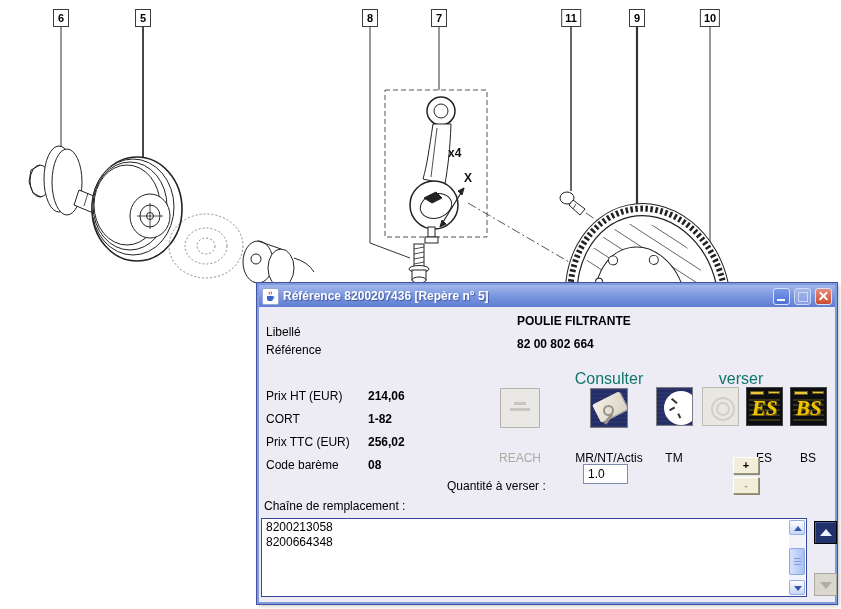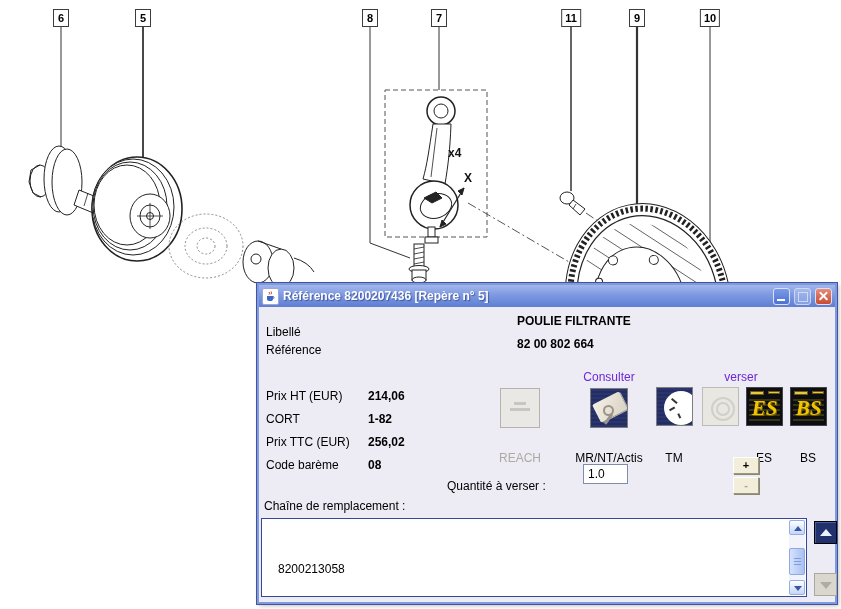--- a/index.html
+++ b/index.html
@@ -30,21 +30,21 @@
   .winbtn.max{background:linear-gradient(to bottom,#A9BCEC,#8CA4E4);opacity:.85;}
   .winbtn.max .sq{position:absolute;left:3px;top:3px;width:8px;height:8px;border:1px solid #DDE6FA;}
   .winbtn.close{background:linear-gradient(to bottom,#E78D7B,#C94B31);}
   .winbtn.close .x1,.winbtn.close .x2{position:absolute;left:2px;top:6px;width:11px;height:2.4px;background:#fff;border-radius:1px;}
   .winbtn.close .x1{transform:rotate(45deg);}
   .winbtn.close .x2{transform:rotate(-45deg);}
 
   .content{position:absolute;left:0;right:0;top:22px;bottom:0;}
   .lbl{position:absolute;font-size:12px;color:#000;white-space:nowrap;}
   .val{position:absolute;font-size:12px;font-weight:bold;color:#000;white-space:nowrap;}
-  .hdr{position:absolute;font-size:12px;color:#6d28d9;text-align:center;width:90px;}
+  .hdr{position:absolute;font-size:16px;color:#0f766e;text-align:center;width:90px;}
 
   
   .iconbtn{position:absolute;width:37px;height:39px;box-sizing:border-box;border:1px solid #7d7d7d;
            overflow:hidden;}
   .iconbtn.navy{background:repeating-linear-gradient(to bottom,#2A356F 0 2px,#232D62 2px 4px);}
   .cap{position:absolute;font-size:12px;color:#000;text-align:center;width:90px;white-space:nowrap;}
   .cap.gray{color:#ADAAA4;}
 
   .reachbtn{background:#EAE8E4;border:1px solid #B6B3AD;}
   .reachbtn .t1,.reachbtn .t2{position:absolute;left:50%;transform:translateX(-50%);height:3px;background:#C9C6BF;}
@@ -81,21 +81,21 @@
             background:#fff;font-family:"Liberation Sans",sans-serif;font-size:12px;padding:0 0 0 4px;}
   .pmbtn{position:absolute;width:26px;height:17px;box-sizing:border-box;background:#F3EED9;
          border:1px solid;border-color:#FFFFFF #9C987E #9C987E #FFFFFF;box-shadow:1px 1px 0 #8a8770;
          font-size:11px;font-weight:bold;text-align:center;line-height:14px;}
   .pmbtn.dis{color:#A8A494;}
 
   
   .chainlist{position:absolute;left:2px;top:211px;width:546px;height:79px;box-sizing:border-box;
              background:#fff;border:1px solid #35479B;}
   .rows{position:absolute;left:1px;top:1px;right:17px;bottom:1px;overflow:hidden;}
-  .lrow{height:15px;line-height:15px;padding-left:15px;font-size:12px;white-space:nowrap;margin-top:42px;}
+  .lrow{height:15px;line-height:15px;padding-left:3px;font-size:12px;white-space:nowrap;}
   .lrow.sel{background:#2E5FC5;color:#fff;}
   .vscroll{position:absolute;top:1px;right:1px;bottom:1px;width:16px;background:#F1F2FA;}
   .sbtn{position:absolute;left:0;width:16px;height:15px;box-sizing:border-box;
         background:linear-gradient(to bottom,#FDFEFF,#C6D6F8);border:1px solid #96AEE6;border-radius:2px;}
   .sbtn .tri-up{position:absolute;left:4px;top:5px;width:0;height:0;border-left:4px solid transparent;
         border-right:4px solid transparent;border-bottom:5px solid #3A57A5;}
   .sbtn .tri-dn{position:absolute;left:4px;top:5px;width:0;height:0;border-left:4px solid transparent;
         border-right:4px solid transparent;border-top:5px solid #3A57A5;}
   .sthumb{position:absolute;left:0;top:28px;width:16px;height:27px;box-sizing:border-box;border-radius:2px;
         background:linear-gradient(to right,#D6E2FC,#A8C0F2);border:1px solid #8FA8E0;}
@@ -332,20 +332,21 @@
 
       <span class="lbl" style="left:188px;top:172px">Quantité à verser :</span>
       <input class="qtyinput" style="left: 324px; top: 157px;" type="text" value="1.0">
       <div class="pmbtn" style="left:474px;top:150px">+</div>
       <div class="pmbtn dis" style="left:474px;top:170px">-</div>
 
       <span class="lbl" style="left:5px;top:192px">Chaîne de remplacement :</span>
       <div class="chainlist">
         <div class="rows">
           <div class="lrow">8200213058</div>
+          <div class="lrow">8200664348</div>
         </div>
         <div class="vscroll">
           <div class="sbtn" style="top:0">
               <span class="tri-up"></span>
             </div>
           <div class="sthumb">
               <span class="grip"></span>
             </div>
           <div class="sbtn" style="bottom:0">
               <span class="tri-dn"></span>

